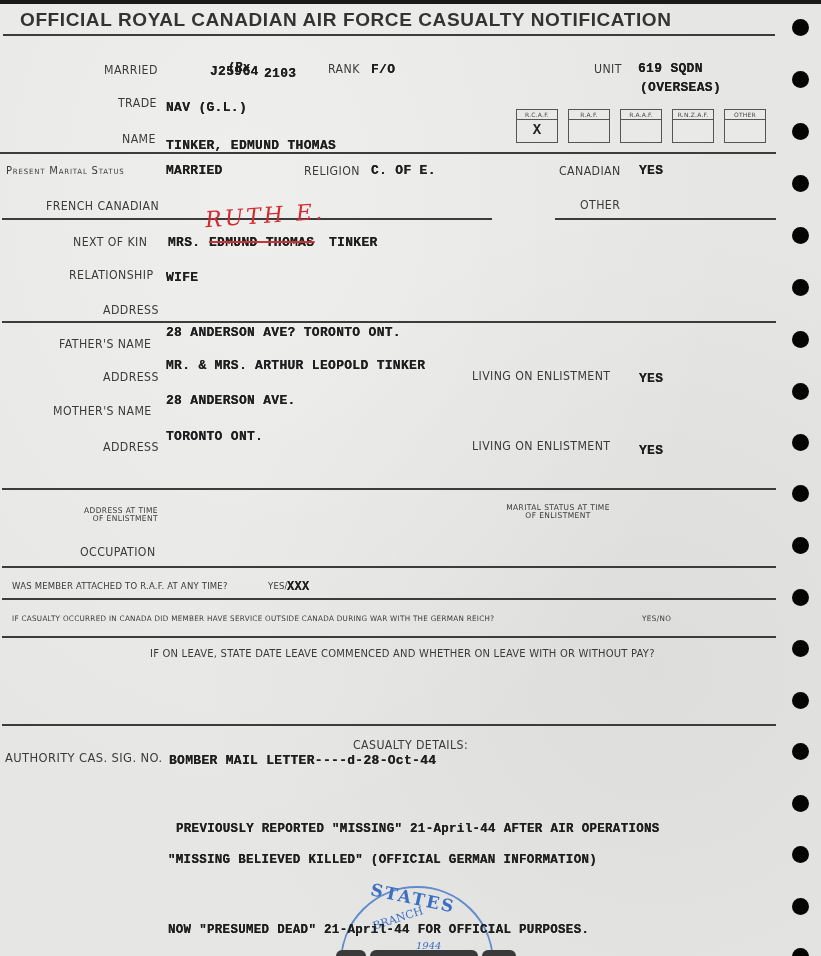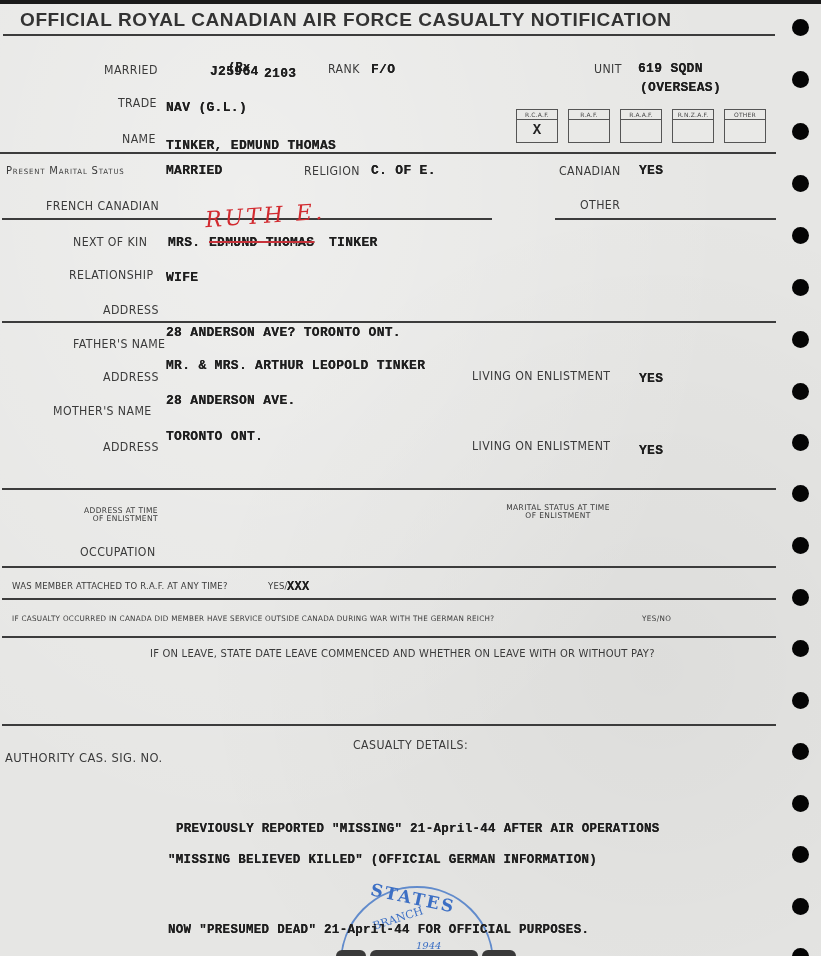--- a/index.html
+++ b/index.html
@@ -122,21 +122,21 @@
   <div class="abs typed heavy strike" style="left:209px; top:235px;">EDMUND THOMAS</div>
   <div class="abs typed heavy" style="left:329px; top:235px;">TINKER</div>
 
   <div class="abs lbl" style="left:69px; top:269px;">RELATIONSHIP</div>
   <div class="abs typed heavy" style="left:166px; top:270px;">WIFE</div>
 
   <div class="abs lbl" style="left:103px; top:304px;">ADDRESS</div>
   <div class="abs typed heavy" style="left:166px; top:305px;margin-top:20px;">28 ANDERSON AVE? TORONTO ONT.</div>
   <div class="hr" style="left:2px; top:321px; width:774px;"></div>
 
-  <div class="abs lbl" style="left:73px; top:338px;text-align:right;">FATHER'S NAME</div>
+  <div class="abs lbl" style="left:59px; top:338px;text-align:right;">FATHER'S NAME</div>
   <div class="abs typed heavy" style="left:166px; top:358px;">MR. &amp; MRS. ARTHUR LEOPOLD TINKER</div>
   <div class="abs lbl" style="left:103px; top:371px;">ADDRESS</div>
   <div class="abs lbl" style="left:472px; top:370px;">LIVING ON ENLISTMENT</div>
   <div class="abs typed heavy" style="left:639px; top:371px;">YES</div>
 
   <div class="abs typed heavy" style="left:166px; top:393px;">28 ANDERSON AVE.</div>
   <div class="abs lbl" style="left:53px; top:405px;">MOTHER'S NAME</div>
 
   <div class="abs typed heavy" style="left:166px; top:429px;">TORONTO ONT.</div>
   <div class="abs lbl" style="left:103px; top:441px;">ADDRESS</div>
@@ -162,20 +162,21 @@
 
   <div class="abs lbl" style="left:12px; top:614px; font-size:7.2px; letter-spacing:0.3px;">IF CASUALTY OCCURRED IN CANADA DID MEMBER HAVE SERVICE OUTSIDE CANADA DURING WAR WITH THE GERMAN REICH?</div>
   <div class="abs lbl" style="left:642px; top:614px; font-size:7.2px;">YES/NO</div>
   <div class="hr" style="left:2px; top:636px; width:774px;"></div>
 
   <div class="abs lbl" style="left:150px; top:648px; font-size:10px; letter-spacing:0.2px;">IF ON LEAVE, STATE DATE LEAVE COMMENCED AND WHETHER ON LEAVE WITH OR WITHOUT PAY?</div>
   <div class="hr" style="left:2px; top:724px; width:774px;"></div>
 
   <div class="abs lbl" style="left:330px; top:739px;margin-left:23px;">CASUALTY DETAILS:</div>
   <div class="abs lbl" style="left:5px; top:751px; font-size:11.5px;">AUTHORITY CAS. SIG. NO.</div>
+  <div class="abs typed heavy" style="left:169px; top:753px;">BOMBER MAIL LETTER----d-28-Oct-44</div>
 
   <div class="abs typed heavy" style="left:176px; top:822px; font-size:12.5px;">PREVIOUSLY REPORTED "MISSING" 21-April-44 AFTER AIR OPERATIONS</div>
   <div class="abs typed heavy" style="left:168px; top:853px; font-size:12.5px;">"MISSING BELIEVED KILLED" (OFFICIAL GERMAN INFORMATION)</div>
 
   <div class="stamp"></div>
   <div class="abs stamptxt" style="left:370px; top:888px; font-size:17px; letter-spacing:2px; transform:rotate(12deg);">STATES</div>
   <div class="abs stamptxt" style="left:372px; top:912px; font-size:11px; font-weight:normal; transform:rotate(-18deg);">BRANCH</div>
   <div class="abs stamptxt" style="left:416px; top:940px; font-size:10px; font-weight:normal; font-style:italic;">1944</div>
 
   <div class="abs typed heavy" style="left:168px; top:923px; font-size:12.5px;">NOW "PRESUMED DEAD" 21-April-44 FOR OFFICIAL PURPOSES.</div>

